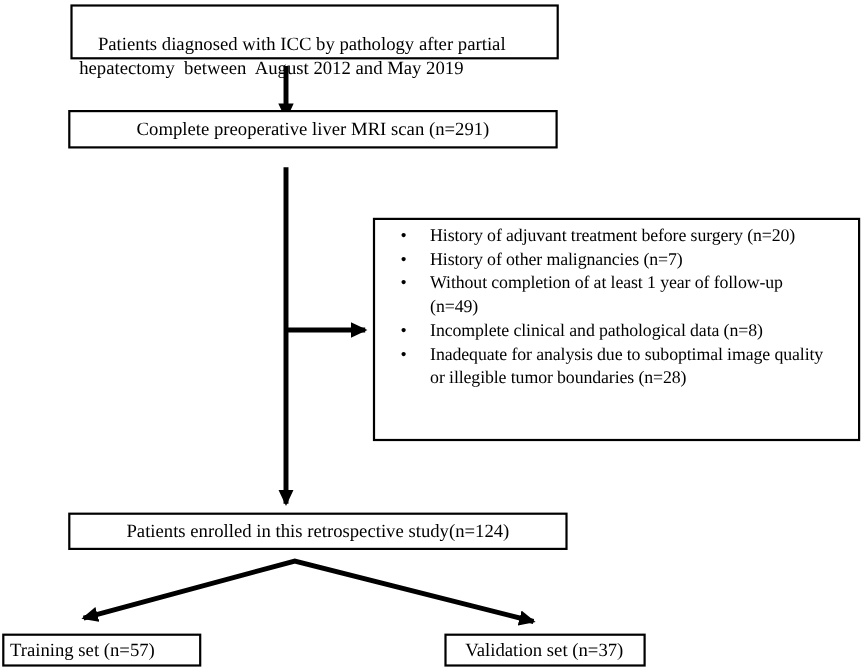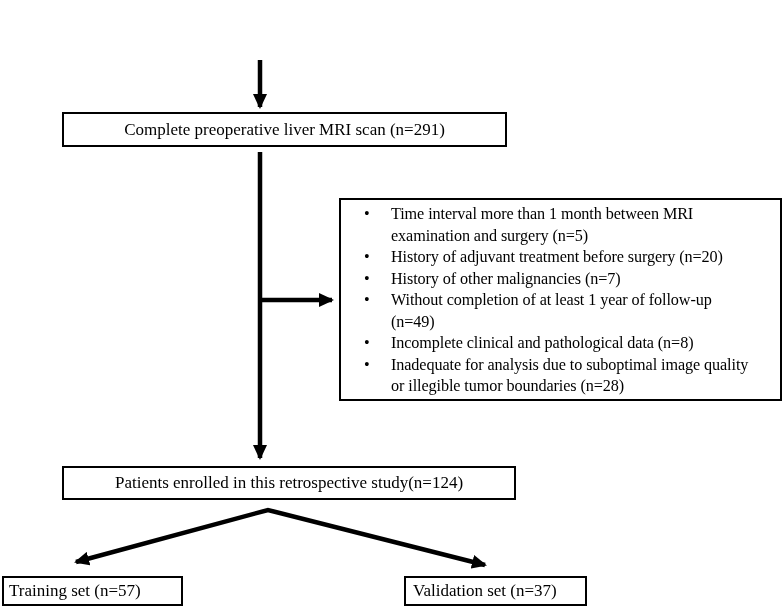--- a/index.html
+++ b/index.html
@@ -10,24 +10,24 @@
   .arrows { position:absolute; left:0; top:0; width:784px; height:607px; }
   .box {
     position:absolute; box-sizing:border-box; background:#ffffff;
     border:2px solid #000000; font-size:17px; line-height:22px;
   }
   .pre { white-space:pre; }
   .center { display:flex; align-items:center; justify-content:center; text-align:center; }
   .vcenter { display:flex; align-items:center; }
 
   .box-diagnosed { left:64px; top:4px; width:444px; height:50px; padding:1px 6px; }
-  .box-mri       { left:62px; top:112px; width:445px; height:35px; }
+  .box-mri       { left:62px; top:100px; width:445px; height:35px; }
   .box-enrolled  { left:62px; top:466px; width:454px; height:34px; }
   .box-training  { left:2px;  top:576px; width:181px; height:30px; padding-left:5px; }
-  .box-validation{ left:404px; top:576px; width:183px; height:30px; padding-left:7px; }
+  .box-validation{ left:404px; top:576px; width:183px; height:30px; padding-left:17px; }
 
   .box-exclusions { left:339px; top:198px; width:443px; height:203px; padding:4px 2px 4px 0; }
   .box-exclusions ul {
     margin:0; padding:0; list-style:none;
     font-size:16.2px; line-height:21.5px; letter-spacing:-0.1px;
   }
   .box-exclusions li { margin-left:50px; position:relative; white-space:pre; }
   .box-exclusions li::before { content:"\2022"; position:absolute; left:-27px; }
 </style>
 </head>
@@ -40,29 +40,31 @@
       <marker id="ah" markerWidth="16" markerHeight="14" refX="13" refY="7" orient="auto-start-reverse" markerUnits="userSpaceOnUse">
         <path d="M0,0 L15,7 L0,14 Z" fill="#000000"></path>
       </marker>
     </defs>
     <line x1="260" y1="60" x2="260" y2="107" stroke="#000000" stroke-width="4.5" marker-end="url(#ah)"></line>
     <line x1="260" y1="152" x2="260" y2="458" stroke="#000000" stroke-width="4.5" marker-end="url(#ah)"></line>
     <line x1="260" y1="300" x2="332" y2="300" stroke="#000000" stroke-width="4.5" marker-end="url(#ah)"></line>
     <path d="M76,562 L268,510 L485,565" fill="none" stroke="#000000" stroke-width="4.5" stroke-linejoin="miter" marker-start="url(#ah)" marker-end="url(#ah)"></path>
   </svg>
 
+  <div class="box box-diagnosed pre">
+    <span>Patients diagnosed with ICC by pathology after partial
+hepatectomy  between  August 2012 and May 2019</span>
+  </div>
 
   <div class="box box-mri center">
     <span>Complete preoperative liver MRI scan (n=291)</span>
   </div>
 
   <div class="box box-exclusions">
     <ul>
-        <li>Time interval more than 1 month between MRI
-examination and surgery (n=5)</li>
         <li>History of adjuvant treatment before surgery (n=20)</li>
         <li>History of other malignancies (n=7)</li>
         <li>Without completion of at least 1 year of follow-up
 (n=49)</li>
         <li>Incomplete clinical and pathological data (n=8)</li>
         <li>Inadequate for analysis due to suboptimal image quality
 or illegible tumor boundaries (n=28)</li>
       </ul>
   </div>
 

